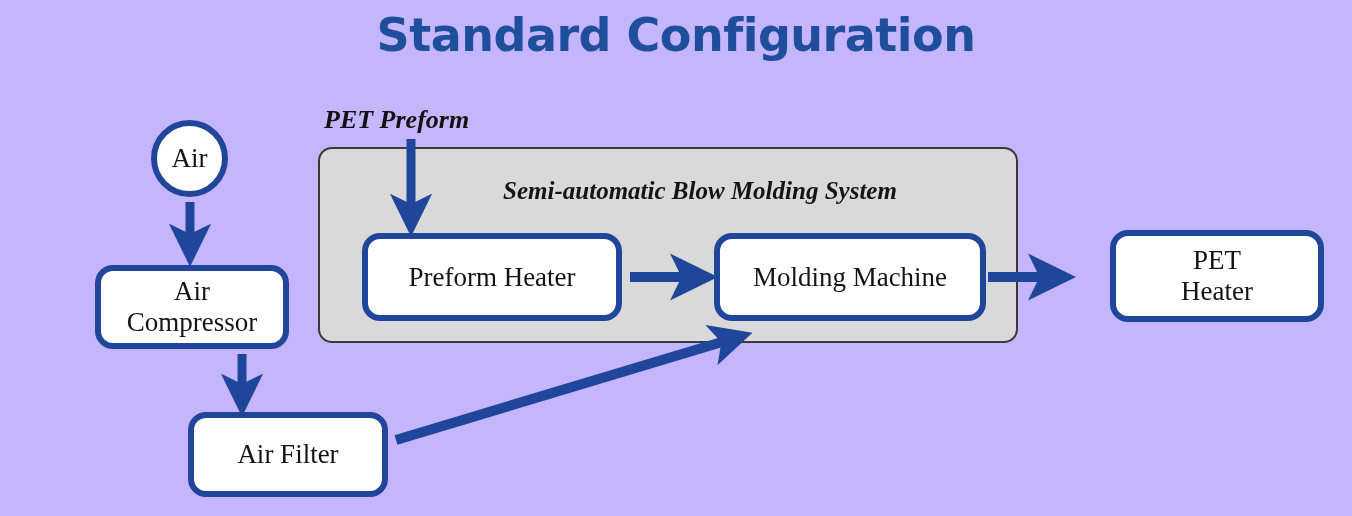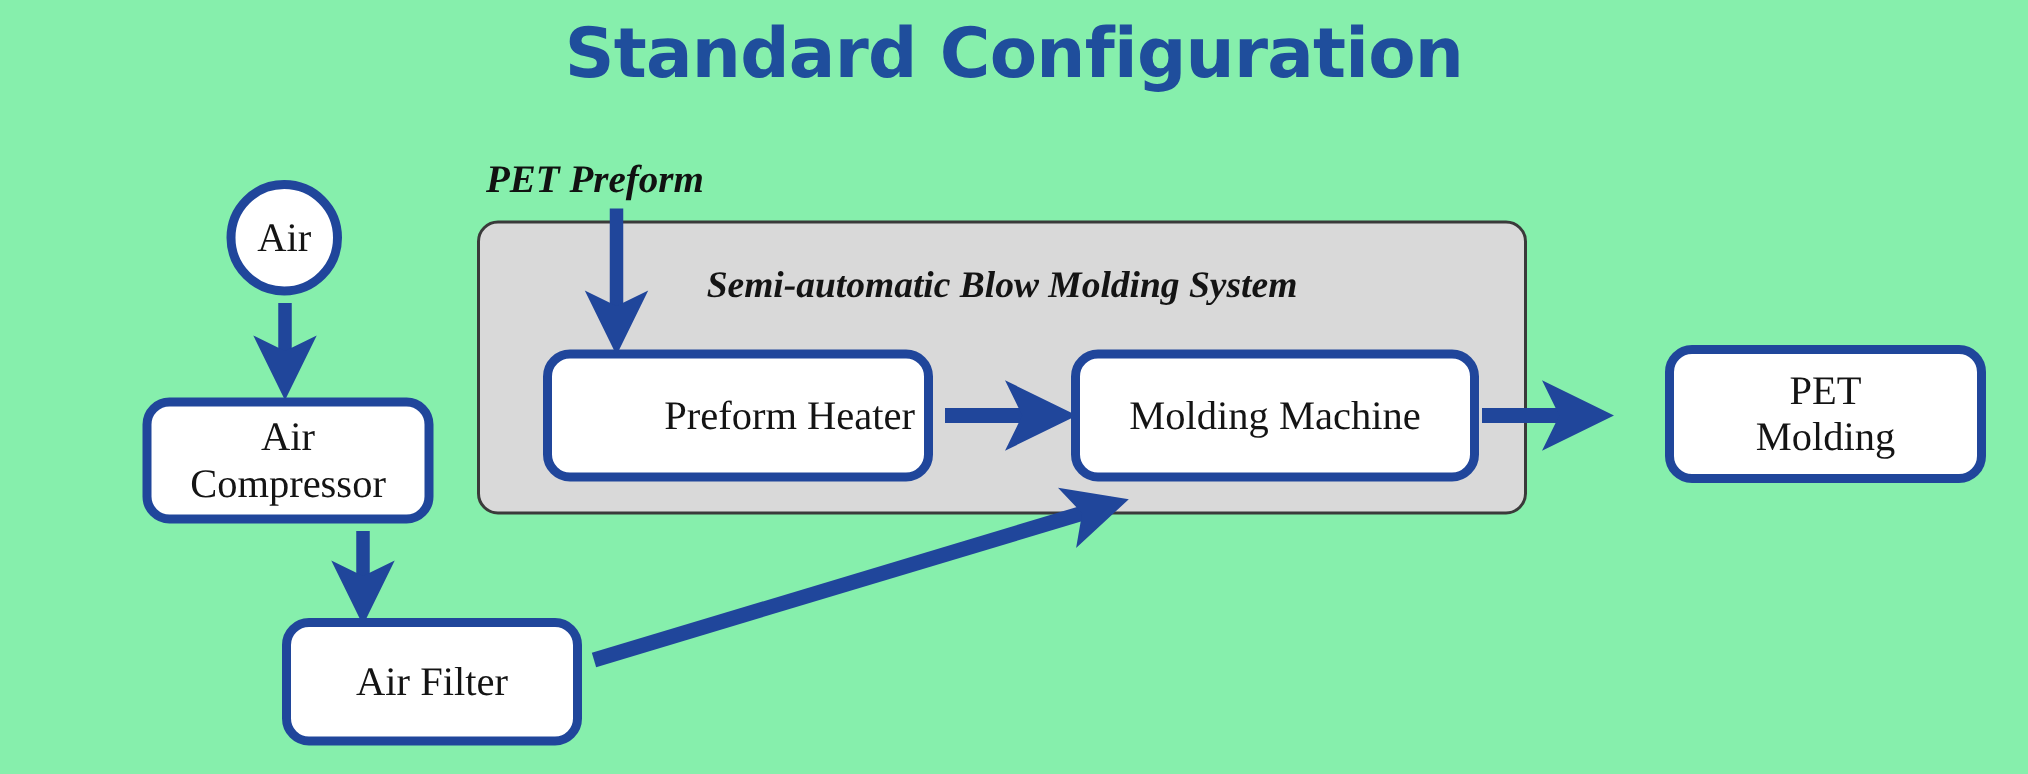--- a/index.html
+++ b/index.html
@@ -8,21 +8,21 @@
     padding: 0;
     background: #ffffff;
   }
   body {
     font-family: "Liberation Serif", serif;
   }
   #canvas {
     position: relative;
     width: 1352px;
     height: 516px;
-    background: #86efac;
+    background: #c4b5fd;
     overflow: hidden;
   }
 
   
   #title {
     position: absolute;
     left: 0;
     top: 8px;
     width: 1352px;
     text-align: center;
@@ -61,20 +61,21 @@
     left: 318px;
     top: 177px;
     width: 700px;
     text-align: center;
     font-family: "Liberation Serif", serif;
     font-weight: bold;
     font-style: italic;
     font-size: 25px;
     color: #141414;
     white-space: nowrap;
+    padding-left: 32px;
   }
 
   
   .node {
     position: absolute;
     box-sizing: border-box;
     background: #FFFFFF;
     border: 6px solid #20469B;
     border-radius: 18px;
     display: flex;
@@ -100,21 +101,21 @@
     justify-content: center;
     font-family: "Liberation Serif", serif;
     font-size: 27px;
     color: #141414;
   }
 
   
   #node-air          { left: 151px; top: 120px;  width: 77px;  height: 77px; }
   #node-compressor   { left: 95px;  top: 265px;  width: 194px; height: 84px; }
   #node-filter       { left: 188px; top: 412px;  width: 200px; height: 85px; text-align: right; }
-  #node-heater       { left: 362px; top: 233px;  width: 260px; height: 88px; justify-content: flex-end; }
+  #node-heater       { left: 362px; top: 233px;  width: 260px; height: 88px; }
   #node-molding      { left: 714px; top: 233px;  width: 272px; height: 88px; text-align: center; }
   #node-bottle       { left: 1110px;top: 230px;  width: 214px; height: 92px; }
 
   
   #preform-label {
     position: absolute;
     left: 324px;
     top: 105px;
     font-family: Liberation Serif, serif;
     font-weight: bold;
@@ -173,16 +174,16 @@
 
   <div id="node-heater" class="node">
     <span class="txt">Preform Heater</span>
   </div>
 
   <div id="node-molding" class="node">
     <span class="txt">Molding Machine</span>
   </div>
 
   <div id="node-bottle" class="node">
-    <span class="txt"><span>PET</span><br><span>Molding</span></span>
+    <span class="txt"><span>PET</span><br><span>Heater</span></span>
   </div>
 
 </div>
 
 </body></html>

